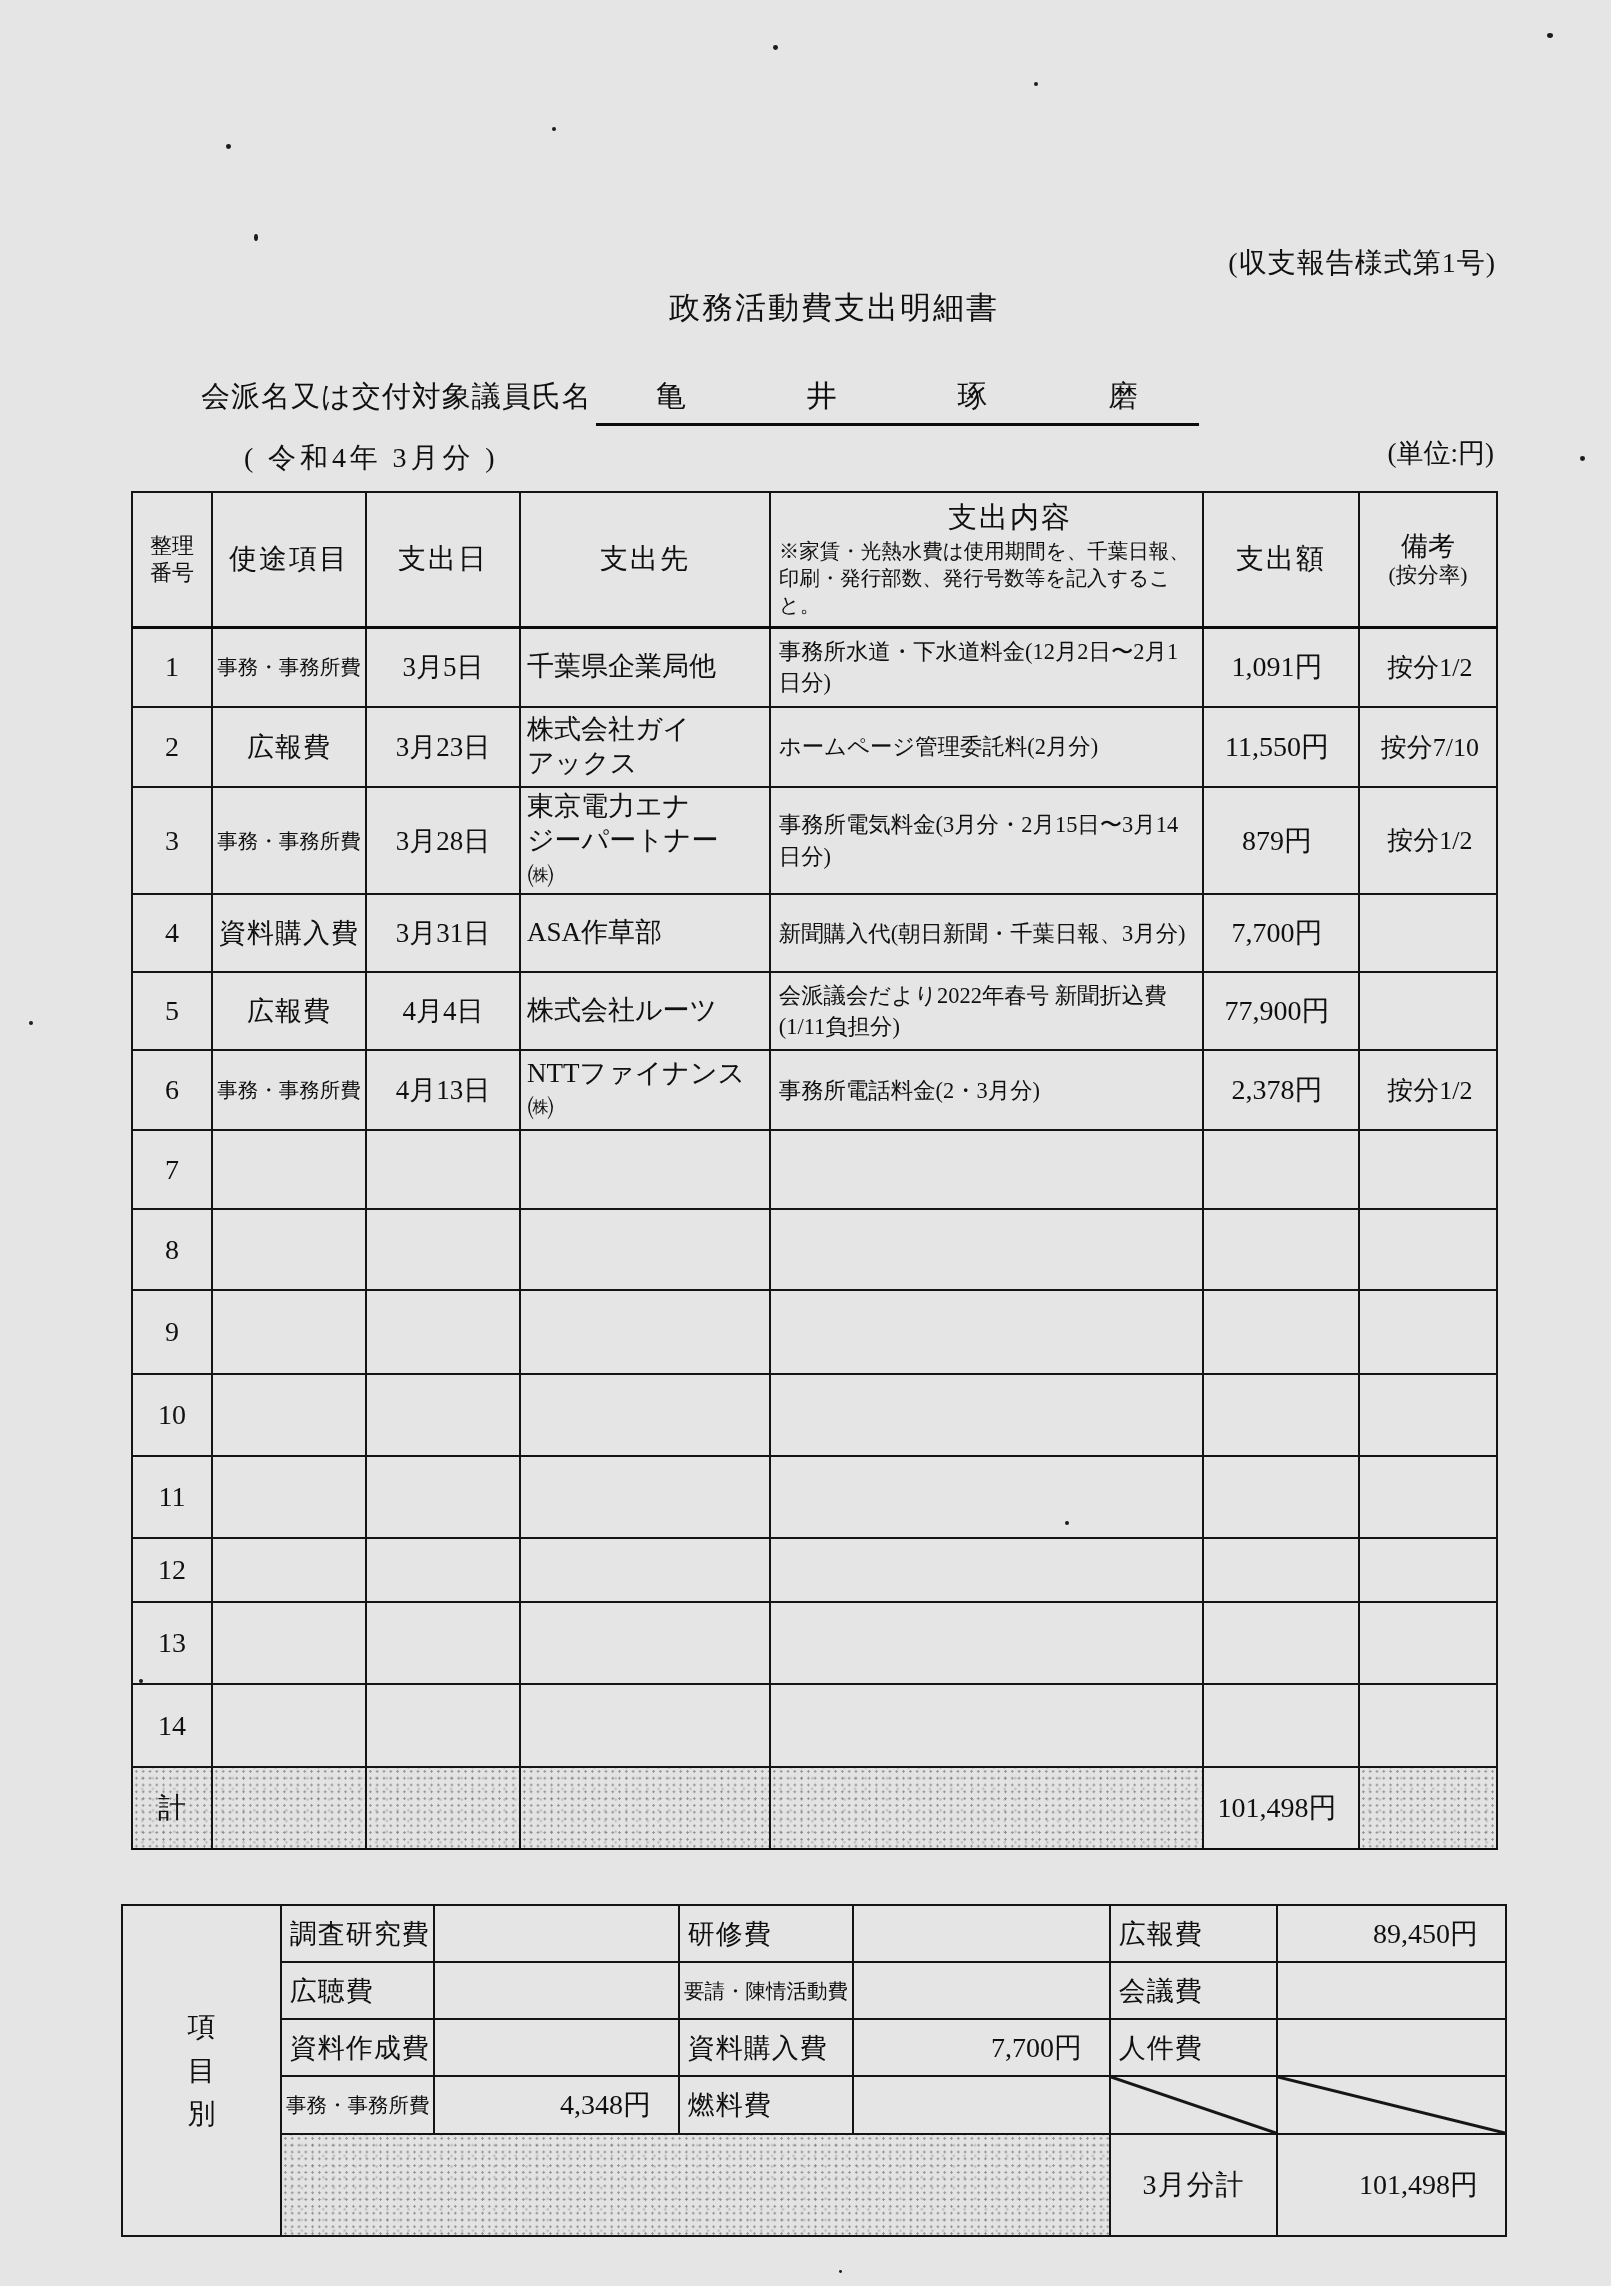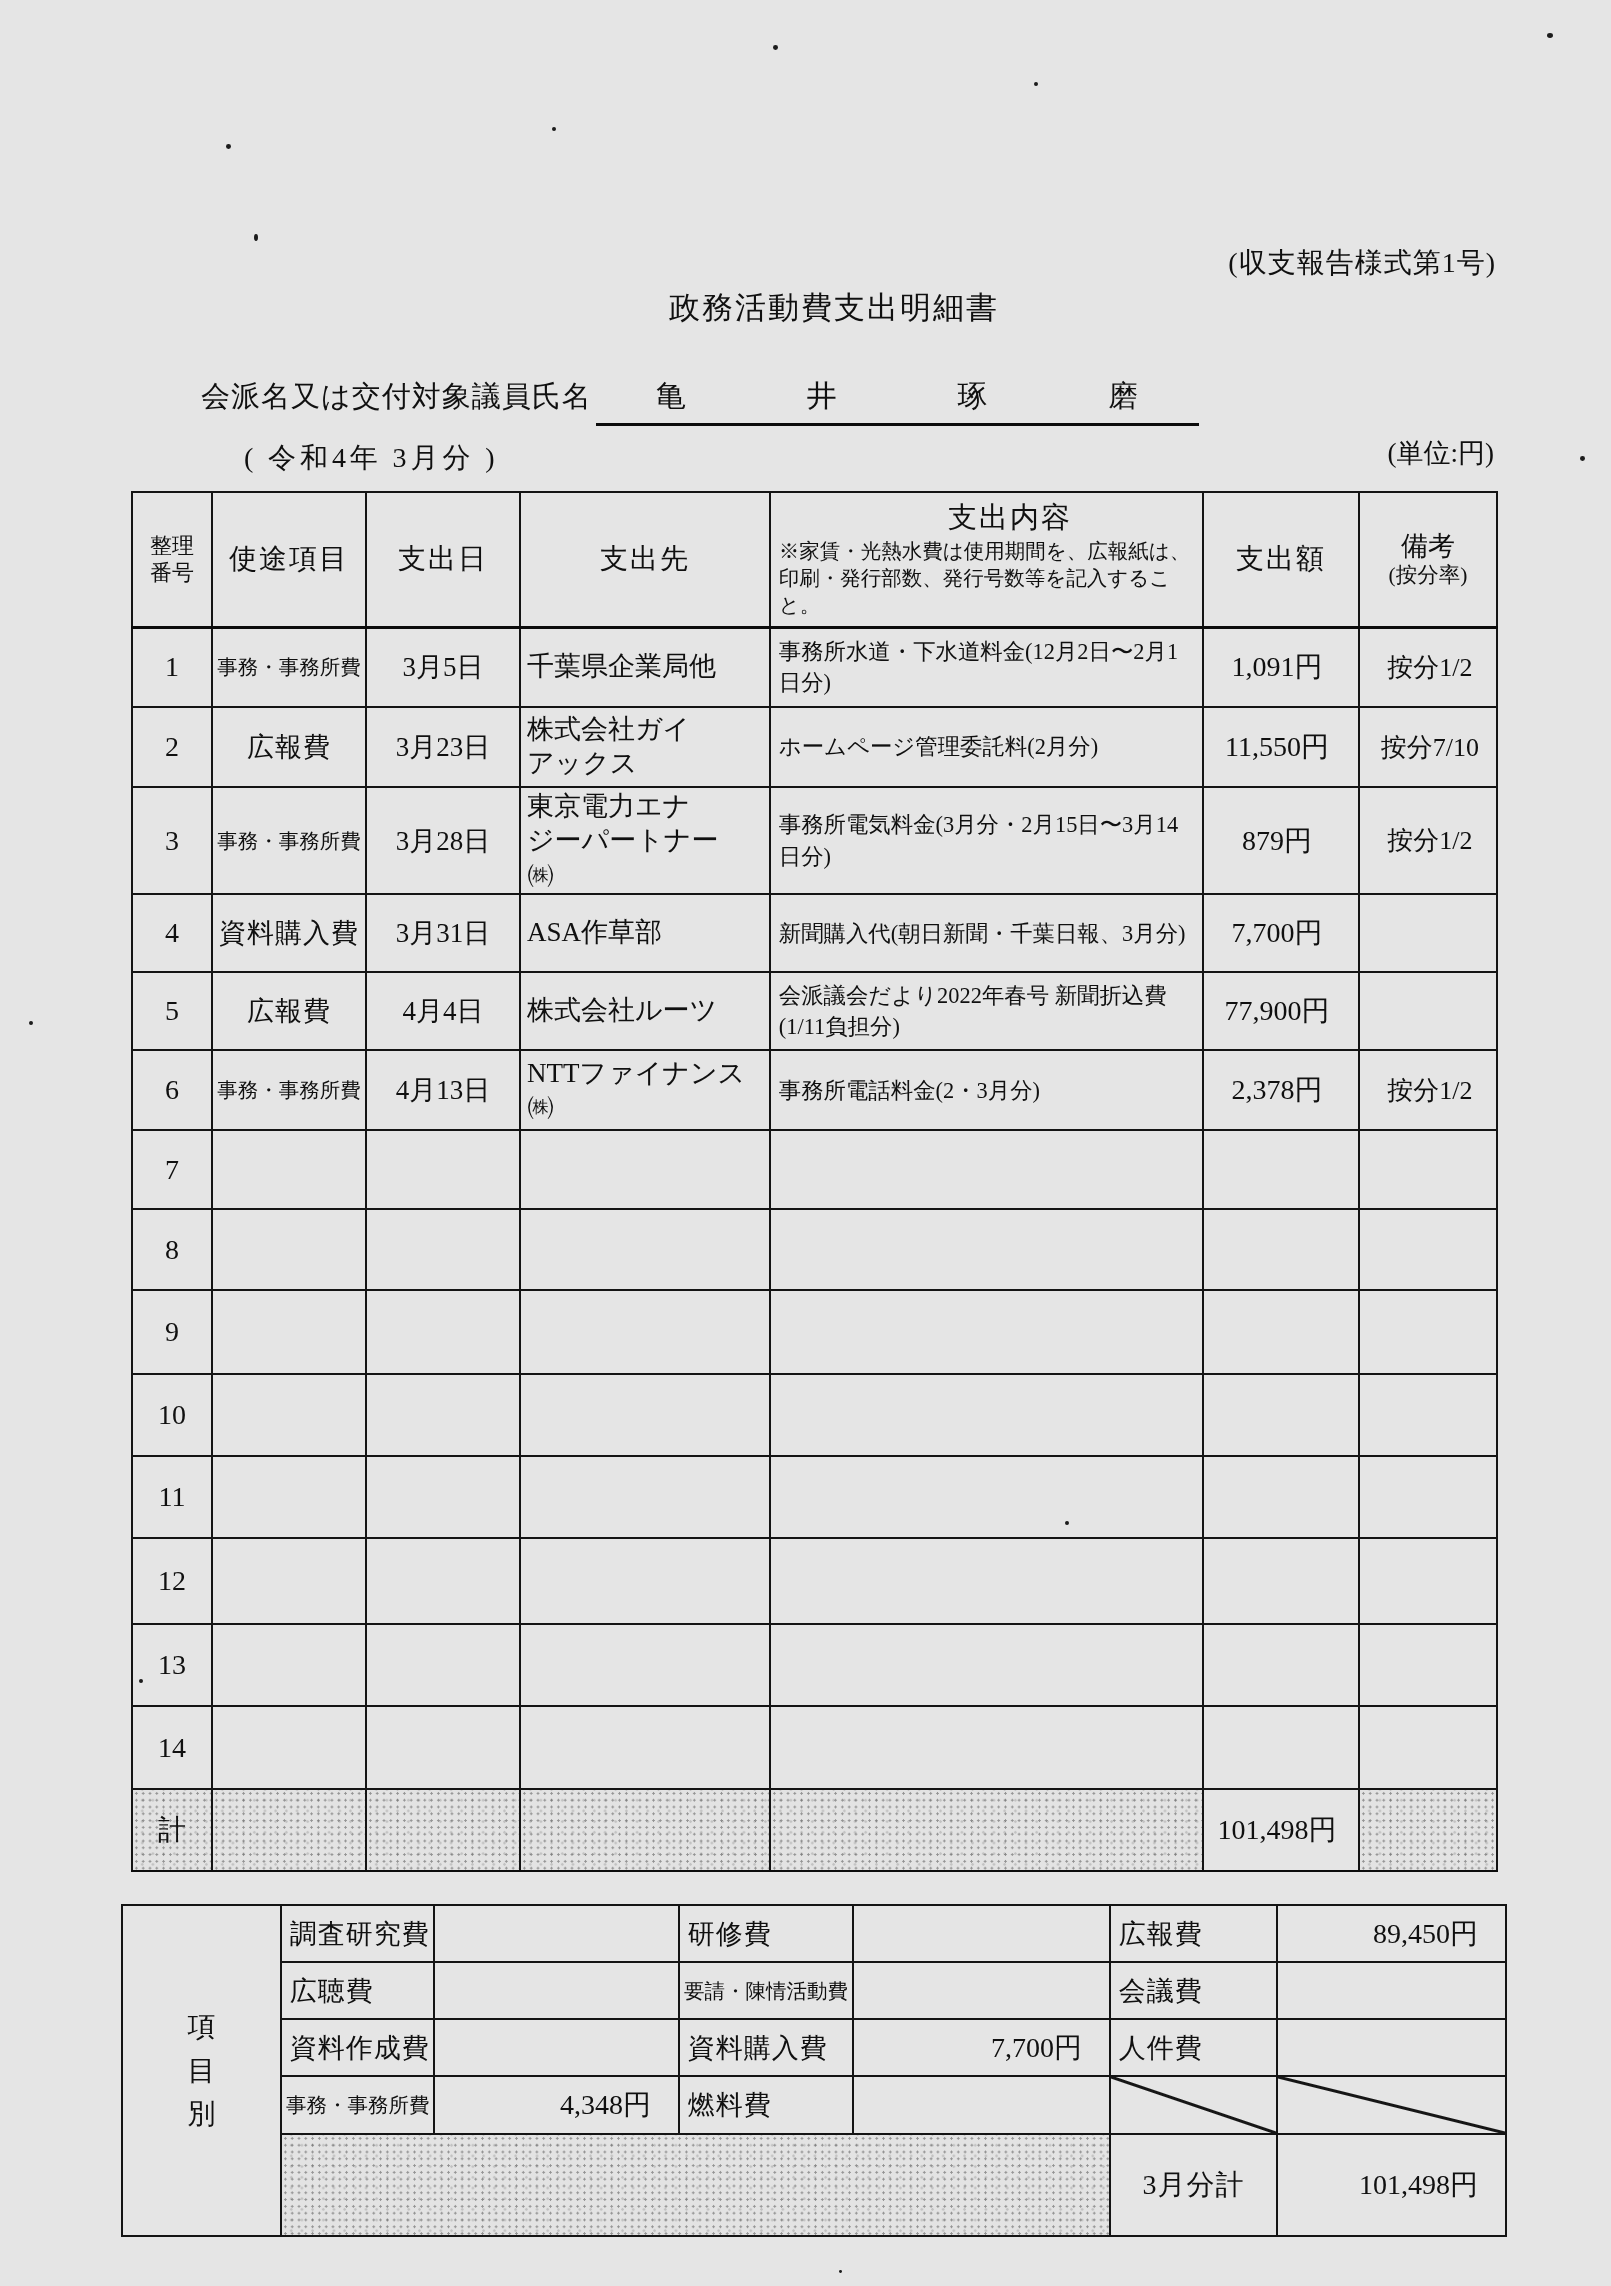--- a/index.html
+++ b/index.html
@@ -112,21 +112,21 @@
       <tr style="height:135px">
         <th class="h-no">
           <div>整理</div>
           <div>番号</div>
         </th>
         <th class="h-plain">使途項目</th>
         <th class="h-plain">支出日</th>
         <th class="h-plain">支出先</th>
         <th class="h-content">
           <div class="content-title">支出内容</div>
-          <div class="content-note">※家賃・光熱水費は使用期間を、広報紙は、印刷・発行部数、発行号数等を記入すること。</div>
+          <div class="content-note">※家賃・光熱水費は使用期間を、千葉日報、印刷・発行部数、発行号数等を記入すること。</div>
         </th>
         <th class="h-plain">支出額</th>
         <th class="h-remarks">
           <div>備考</div>
           <div class="sub">(按分率)</div>
         </th>
       </tr>
     </thead>
     <tbody>
       <tr style="height:80px">
@@ -225,21 +225,21 @@
       </tr>
       <tr style="height:82px">
         <td class="c-no">11</td>
         <td class="c-item"></td>
         <td class="c-date"></td>
         <td class="c-payee"></td>
         <td class="c-content"></td>
         <td class="c-amount"></td>
         <td class="c-remarks"></td>
       </tr>
-      <tr style="height:86px">
+      <tr style="height:64px">
         <td class="c-no">12</td>
         <td class="c-item"></td>
         <td class="c-date"></td>
         <td class="c-payee"></td>
         <td class="c-content"></td>
         <td class="c-amount"></td>
         <td class="c-remarks"></td>
       </tr>
       <tr style="height:82px">
         <td class="c-no">13</td>

